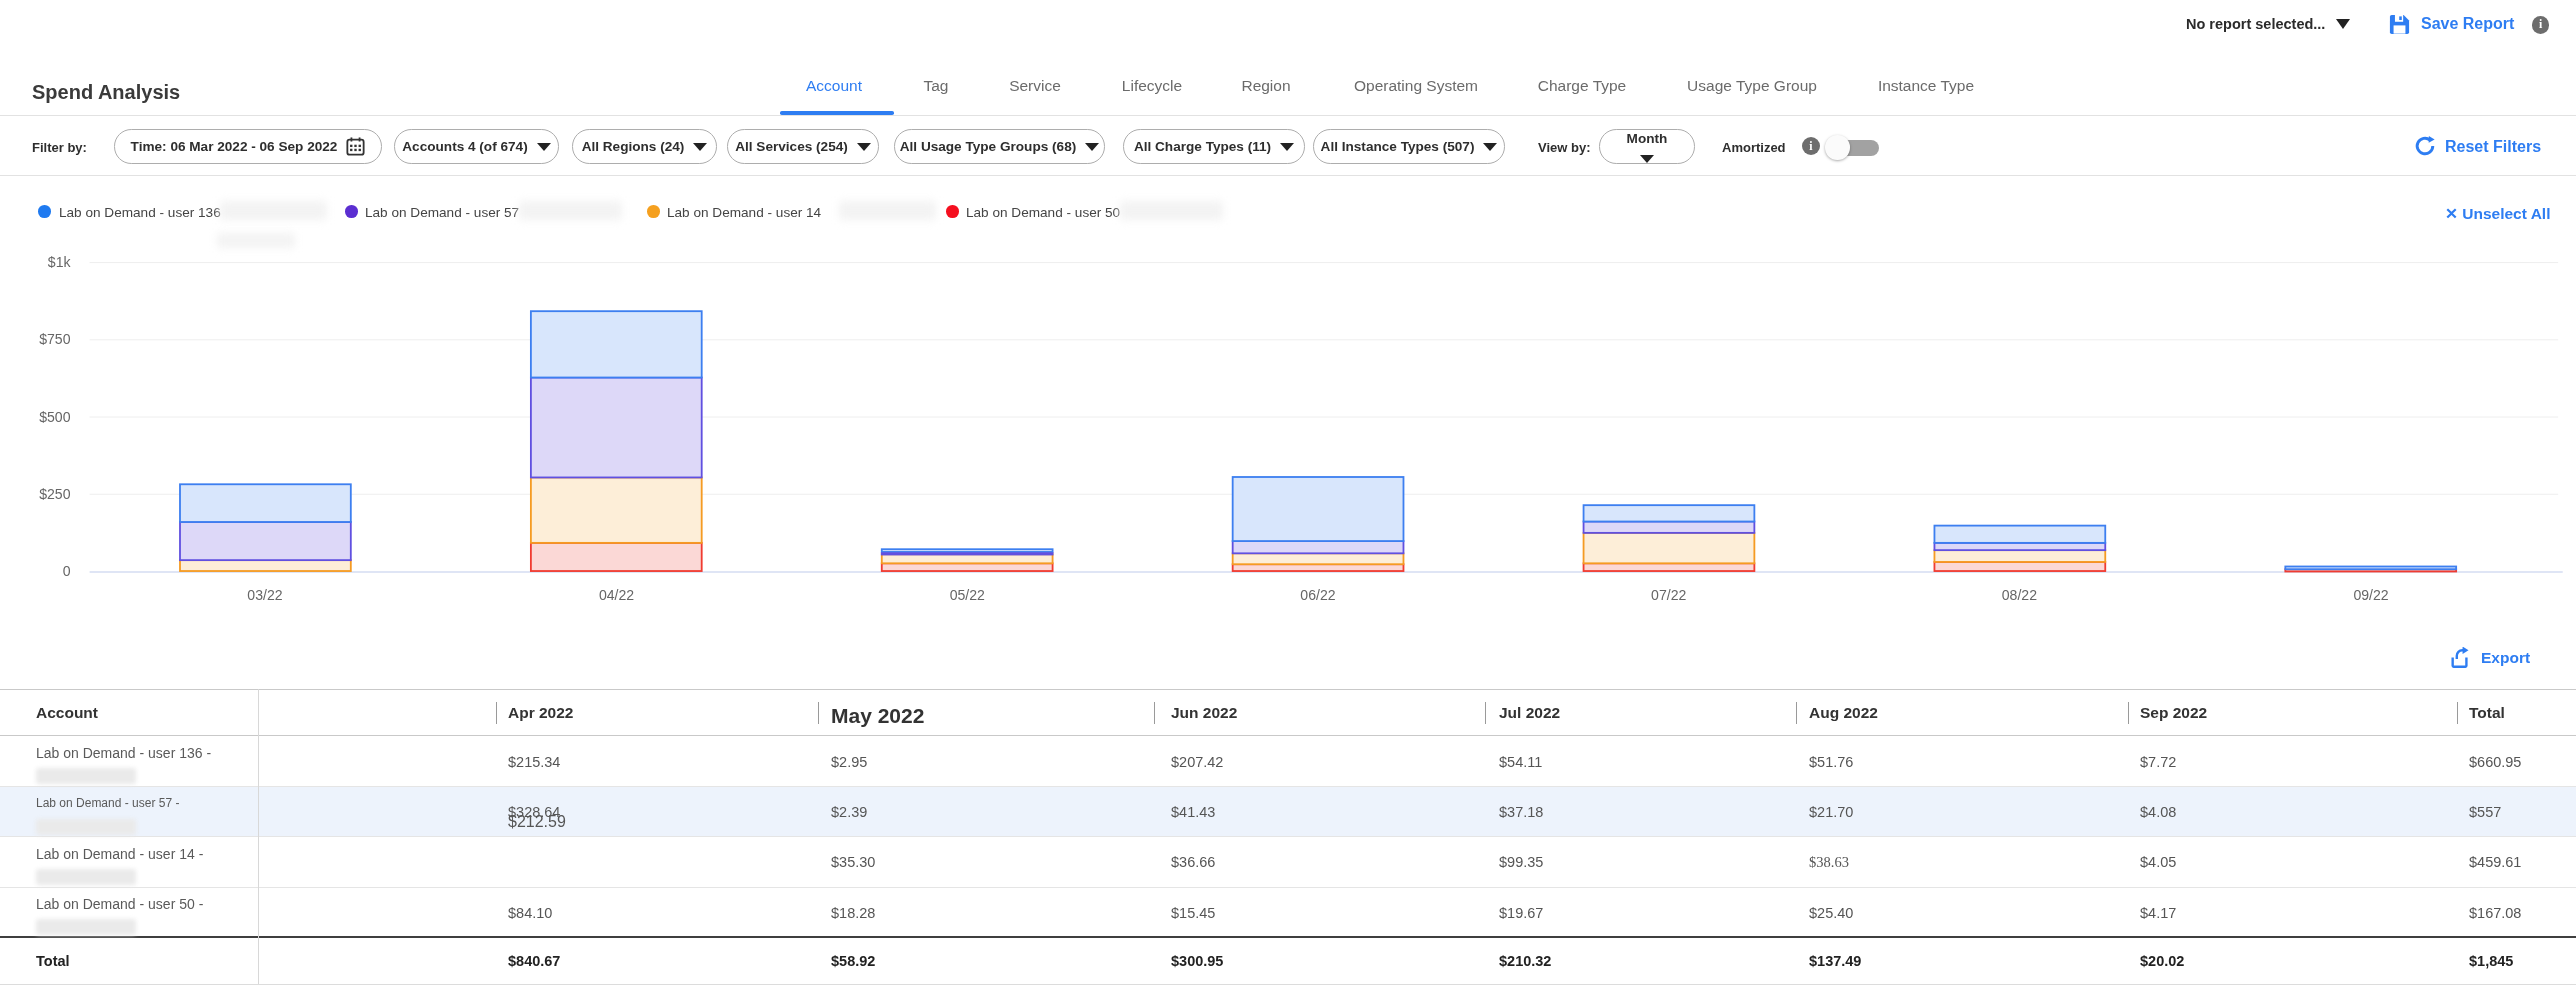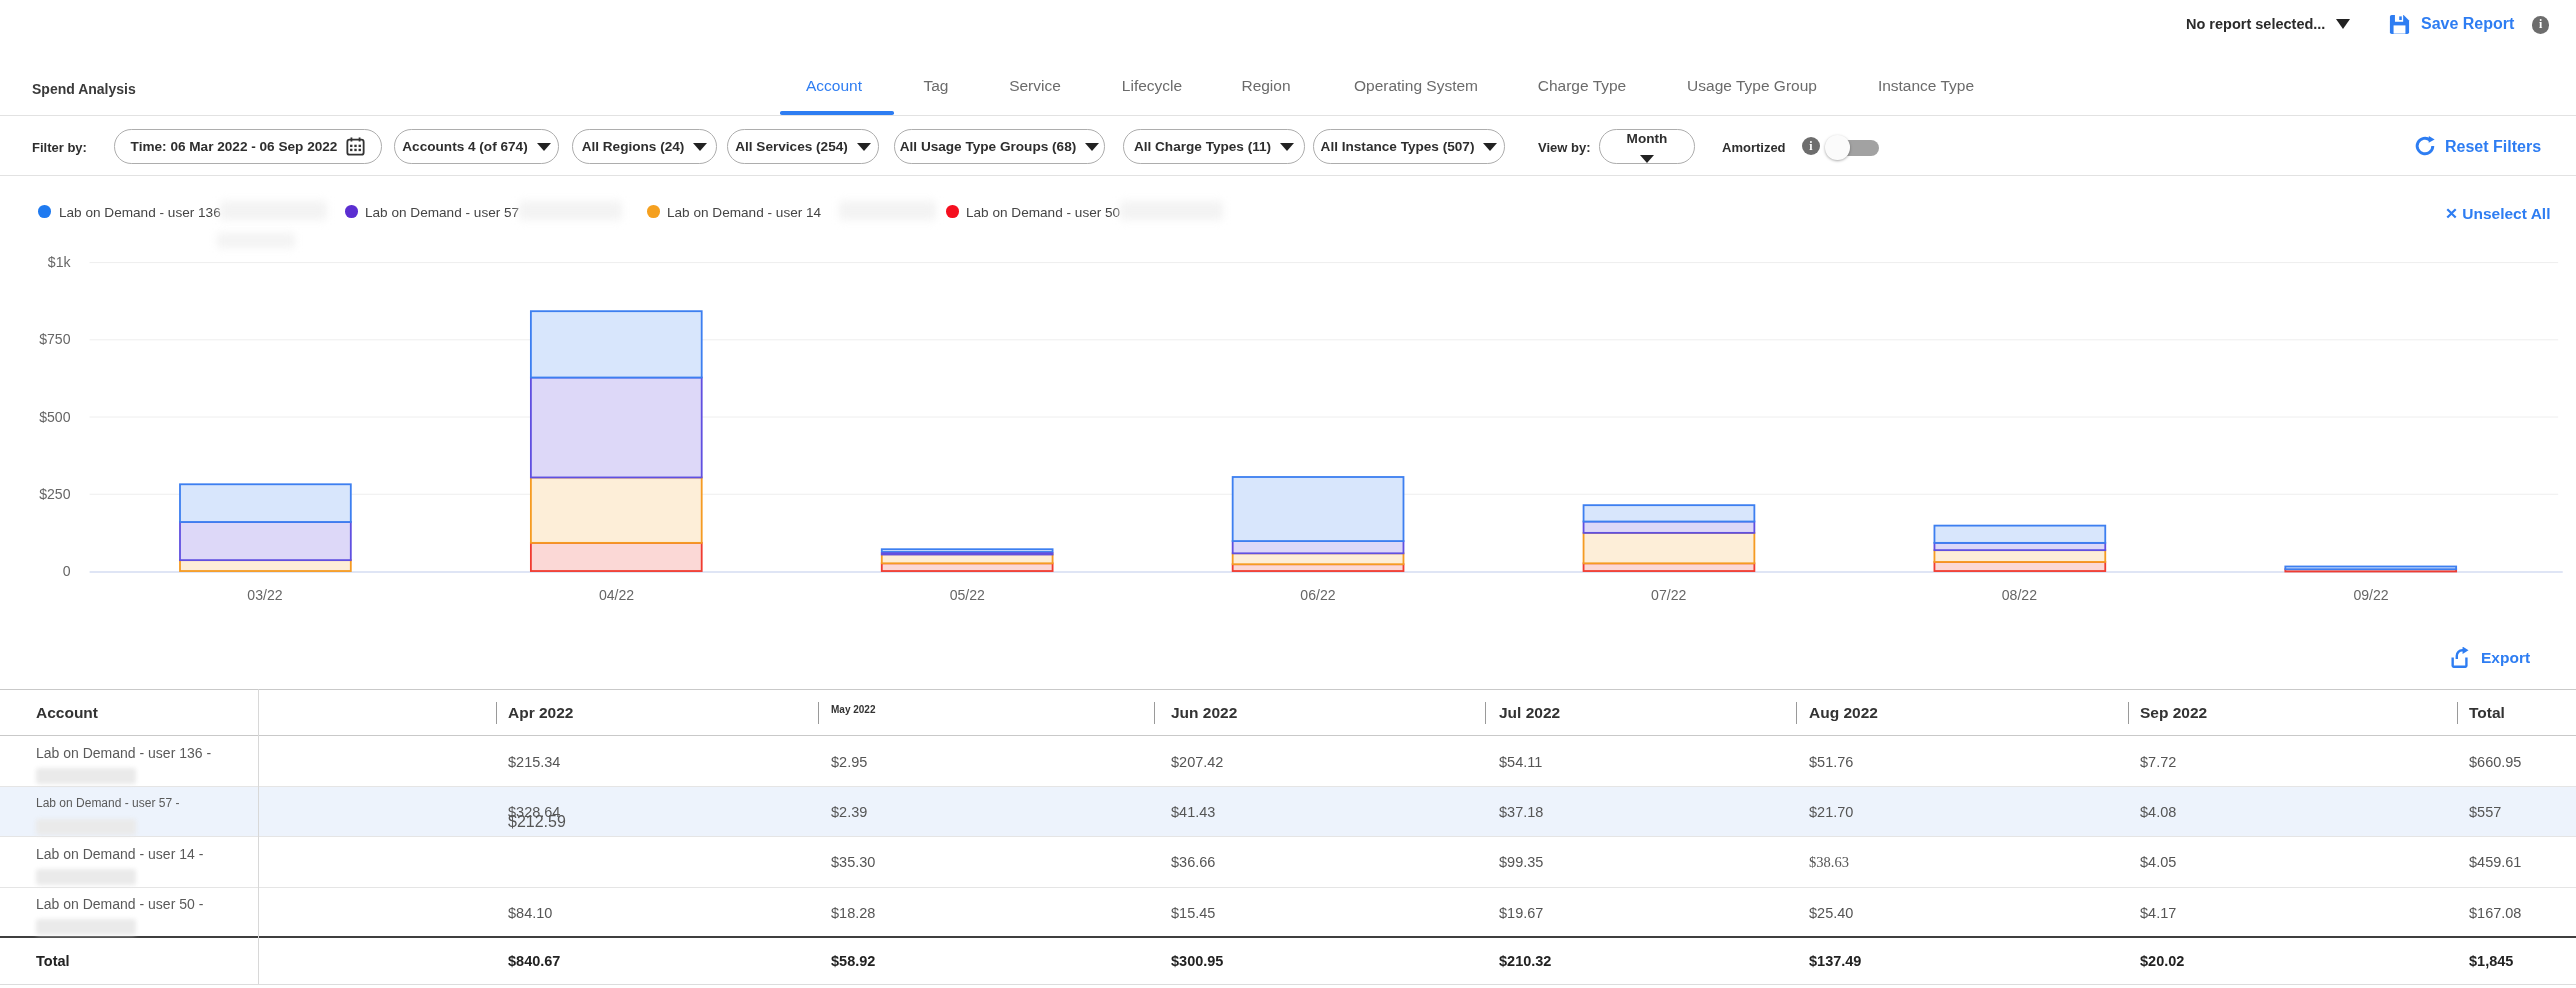--- a/index.html
+++ b/index.html
@@ -22,21 +22,21 @@
 <div class="abs caret" style="left:2336px; top:19px; border-left-width:7.7px; border-right-width:7.7px; border-top-width:10px;"></div>
 <svg class="abs" style="left:2389px; top:13.6px;" width="21" height="21" viewBox="0 0 23 23">
   <path d="M3 1 h13 l6 6 v13 a2 2 0 0 1 -2 2 h-17 a2 2 0 0 1 -2-2 v-17 a2 2 0 0 1 2-2 z" fill="#2e7df2"></path>
   <rect x="6.5" y="1" width="9" height="7.5" fill="#fff"></rect>
   <rect x="11.2" y="2.6" width="2.8" height="4" fill="#2e7df2"></rect>
   <rect x="5" y="12.5" width="13" height="9" fill="#fff"></rect>
 </svg>
 <div class="abs blue" style="left:2421px; top:14.5px; font-size:16px; font-weight:bold;">Save Report</div>
 <div class="abs" style="left:2532px; top:16.4px; width:17.3px; height:17.3px; border-radius:50%; background:#6d6d6d; color:#fff; font-size:11.8px; font-weight:bold; text-align:center; line-height:17.3px; font-family:'Liberation Serif',serif;">i</div>
 
-<div class="abs" style="left:32px; top:81px; font-size:14px; font-weight:bold; color:#3a3a3a;">Spend Analysis</div>
+<div class="abs" style="left:32px; top:81px; font-size:20px; font-weight:bold; color:#3a3a3a;">Spend Analysis</div>
 <div class="tab" style="left:834px; color:#2e7df2;">Account</div>
 <div class="tab" style="left:936px;">Tag</div>
 <div class="tab" style="left:1035px;">Service</div>
 <div class="tab" style="left:1152px;">Lifecycle</div>
 <div class="tab" style="left:1266px;">Region</div>
 <div class="tab" style="left:1416px;">Operating System</div>
 <div class="tab" style="left:1582px;">Charge Type</div>
 <div class="tab" style="left:1752px;">Usage Type Group</div>
 <div class="tab" style="left:1926px;">Instance Type</div>
 <div class="abs" style="left:0; top:115px; width:2576px; height:0.9px; background:#e2e2e2;"></div>
@@ -197,21 +197,21 @@
 <div class="abs" style="left:36px; top:704px; font-size:15.5px; font-weight:bold; color:#333;">Account</div>
 
 <div class="abs" style="left:496px; top:702px; width:0.9px; height:22px; background:#9a9a9a;"></div>
 <div class="abs" style="left:818px; top:702px; width:0.9px; height:22px; background:#9a9a9a;"></div>
 <div class="abs" style="left:1154px; top:702px; width:0.9px; height:22px; background:#9a9a9a;"></div>
 <div class="abs" style="left:1485px; top:702px; width:0.9px; height:22px; background:#9a9a9a;"></div>
 <div class="abs" style="left:1796px; top:702px; width:0.9px; height:22px; background:#9a9a9a;"></div>
 <div class="abs" style="left:2128px; top:702px; width:0.9px; height:22px; background:#9a9a9a;"></div>
 <div class="abs" style="left:2457px; top:702px; width:0.9px; height:22px; background:#9a9a9a;"></div>
 <div class="abs" style="left:508px; top:704px; font-size:15.5px; font-weight:bold; color:#333;">Apr 2022</div>
-<div class="abs" style="left:831px; top:704px; font-size:10px; font-weight:bold; color:#333;">May 2022</div>
+<div class="abs" style="left:831px; top:704px; font-size:21px; font-weight:bold; color:#333;">May 2022</div>
 <div class="abs" style="left:1171px; top:704px; font-size:15.5px; font-weight:bold; color:#333;">Jun 2022</div>
 <div class="abs" style="left:1499px; top:704px; font-size:15.5px; font-weight:bold; color:#333;">Jul 2022</div>
 <div class="abs" style="left:1809px; top:704px; font-size:15.5px; font-weight:bold; color:#333;">Aug 2022</div>
 <div class="abs" style="left:2140px; top:704px; font-size:15.5px; font-weight:bold; color:#333;">Sep 2022</div>
 <div class="abs" style="left:2469px; top:704px; font-size:15.5px; font-weight:bold; color:#333;">Total</div>
 
 <div class="abs" style="left:36px; top:745px; font-size:14px; color:#5a5a5a;">Lab on Demand - user 136 -</div>
 <div class="blur2" style="left:36px; top:768px; width:100px; height:16.4px;"></div>
 <div class="abs" style="left:36px; top:796px; font-size:12px; color:#5a5a5a;">Lab on Demand - user 57 -</div>
 <div class="blur2" style="left:36px; top:819px; width:100px; height:16.4px;"></div>

